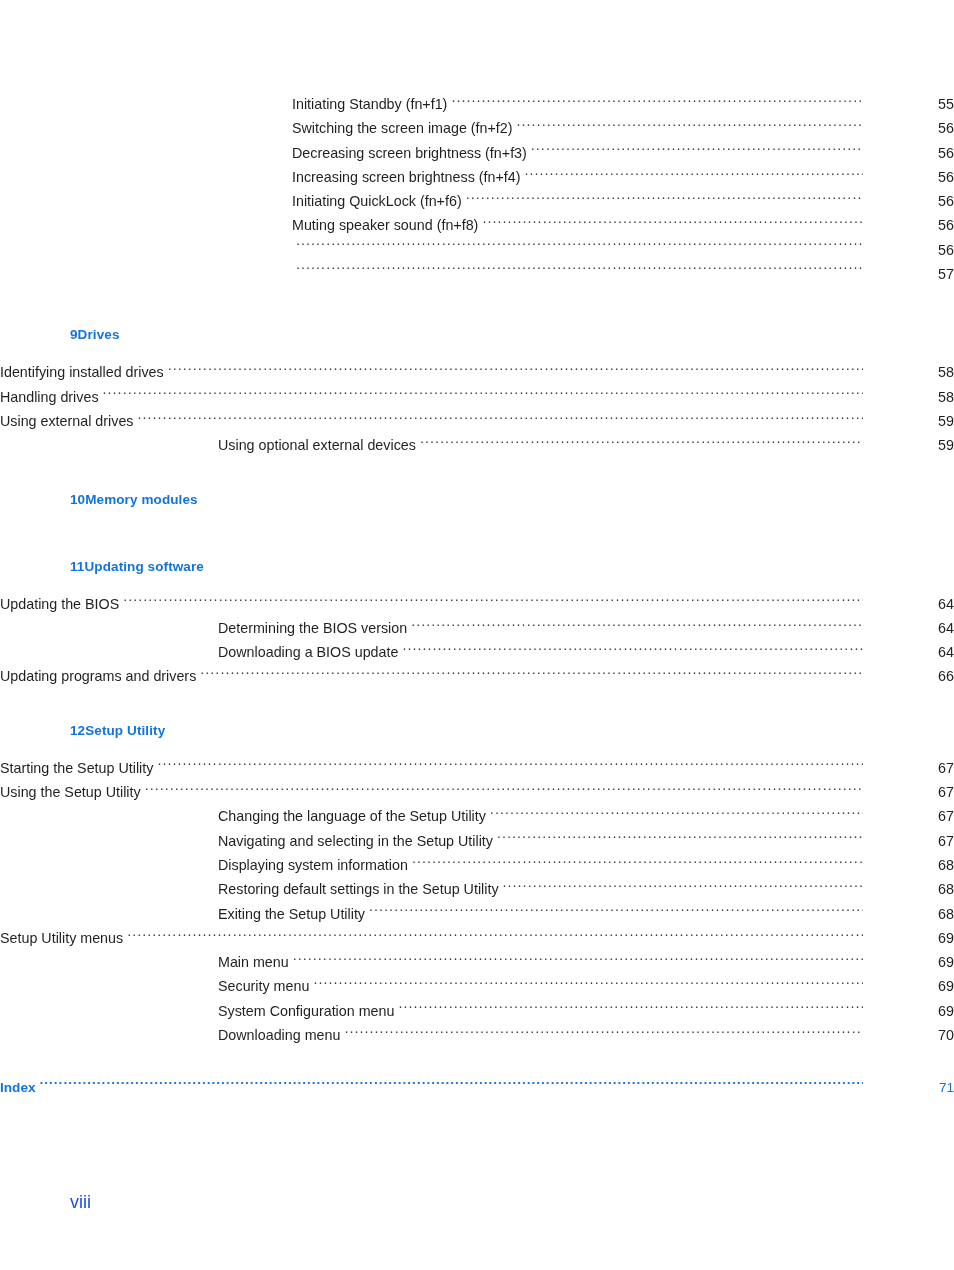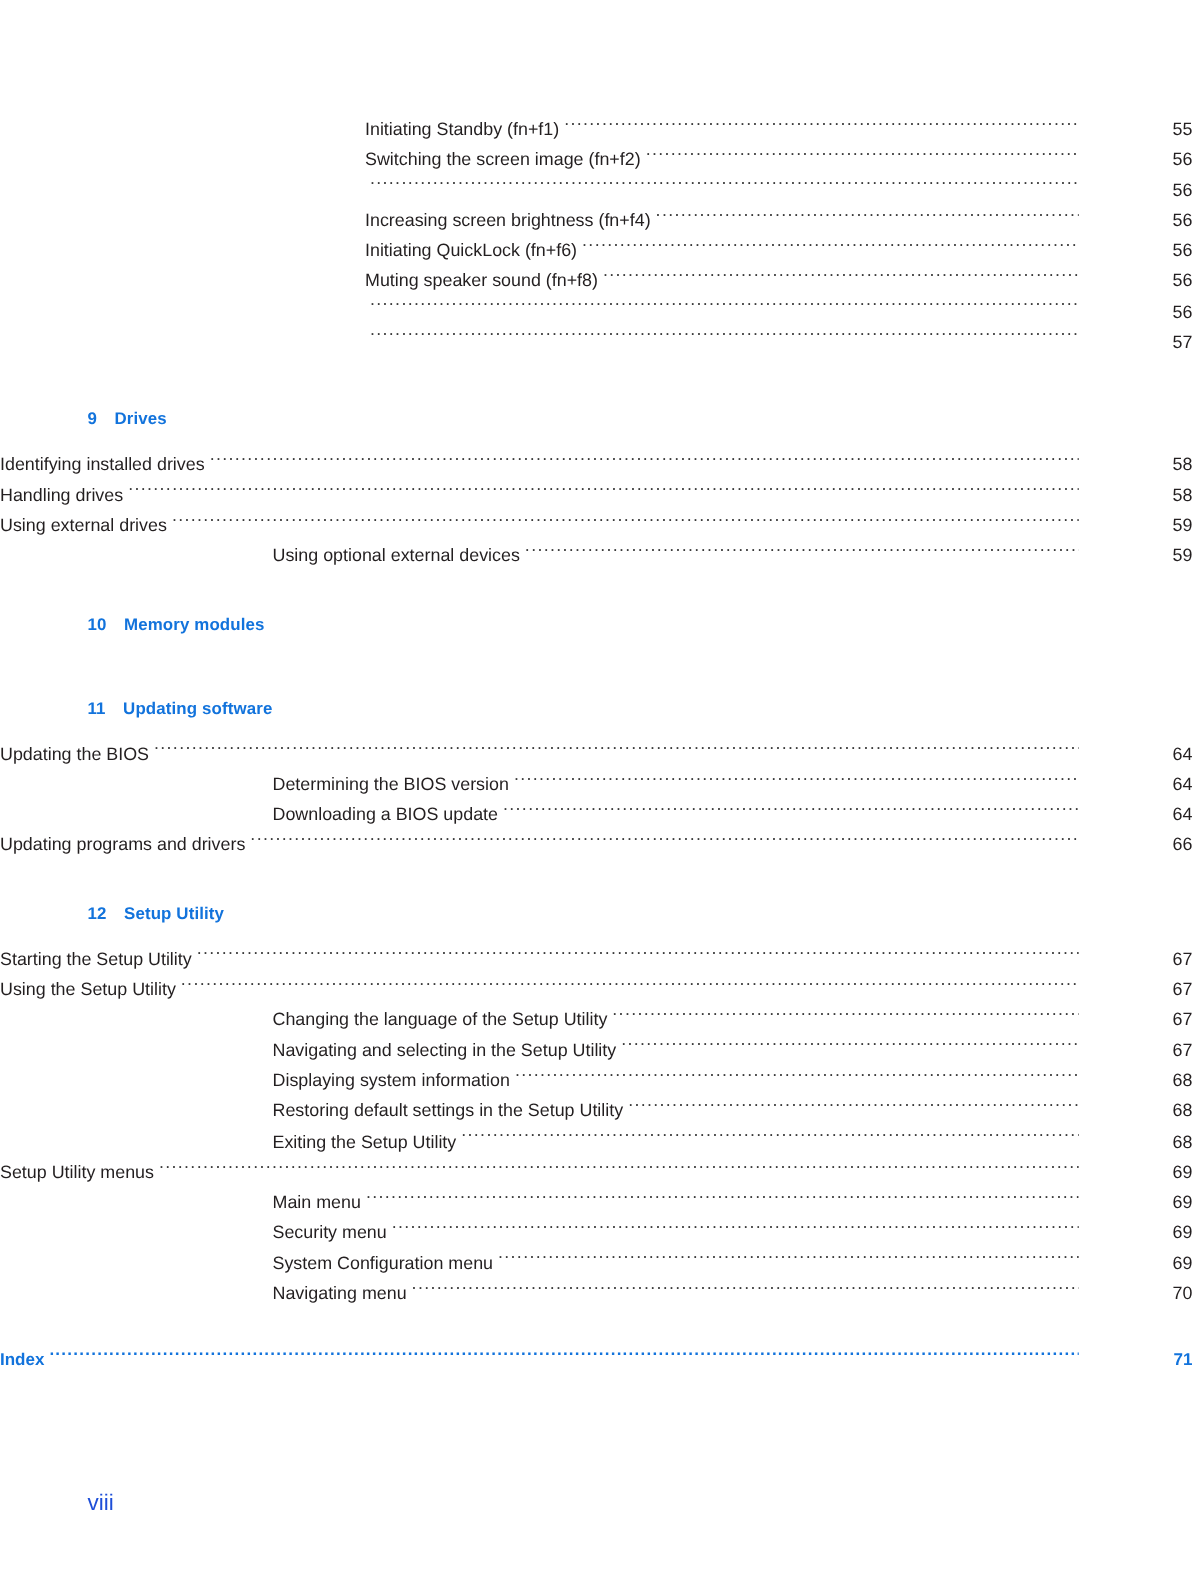--- a/index.html
+++ b/index.html
@@ -31,21 +31,21 @@
     color: #1273dc;
     font-weight: bold;
     font-size: 13.5px;
     letter-spacing: 0.1px;
     white-space: nowrap;
   }
   .chapter-num {
     min-width: 0;
   }
   .chapter-title {
-    margin-left: 14px;
+    margin-left: 0;
   }
 
   
   .entry {
     display: flex;
     align-items: baseline;
     font-size: 14.3px;
     line-height: 24.3px;
     height: 24.3px;
     white-space: nowrap;
@@ -93,21 +93,21 @@
     font-weight: bold;
     font-size: 13.6px;
   }
   .entry.index-row .leader::before {
     color: #1273dc;
     font-size: 13.6px;
     letter-spacing: 1.0px;
   }
   .entry.index-row .pageno {
     color: #1273dc;
-    font-weight: bold;
+    font-weight: normal;
     font-size: 13.6px;
   }
 
   
   .gap-sm  { height: 18px; }
   .gap-md  { height: 29px; }
   .gap-lg  { height: 34px; }
   .gap-xl  { height: 41px; }
 
   
@@ -128,20 +128,21 @@
       <span class="etext">Initiating Standby (fn+f1)</span>
       <span class="leader"></span>
       <span class="pageno">55</span>
     </div>
     <div class="entry lvl3">
       <span class="etext">Switching the screen image (fn+f2)</span>
       <span class="leader"></span>
       <span class="pageno">56</span>
     </div>
     <div class="entry lvl3">
+      <span class="etext">Decreasing screen brightness (fn+f3)</span>
       <span class="leader"></span>
       <span class="pageno">56</span>
     </div>
     <div class="entry lvl3">
       <span class="etext">Increasing screen brightness (fn+f4)</span>
       <span class="leader"></span>
       <span class="pageno">56</span>
     </div>
     <div class="entry lvl3">
       <span class="etext">Initiating QuickLock (fn+f6)</span>
@@ -274,21 +275,21 @@
       <span class="etext">Security menu</span>
       <span class="leader"></span>
       <span class="pageno">69</span>
     </div>
     <div class="entry lvl2">
       <span class="etext">System Configuration menu</span>
       <span class="leader"></span>
       <span class="pageno">69</span>
     </div>
     <div class="entry lvl2">
-      <span class="etext">Navigating menu</span>
+      <span class="etext">Downloading menu</span>
       <span class="leader"></span>
       <span class="pageno">70</span>
     </div>
     <div class="gap-md"></div>
     <div class="entry index-row">
       <span class="etext">Index</span>
       <span class="leader"></span>
       <span class="pageno">71</span>
     </div>
   </div>

